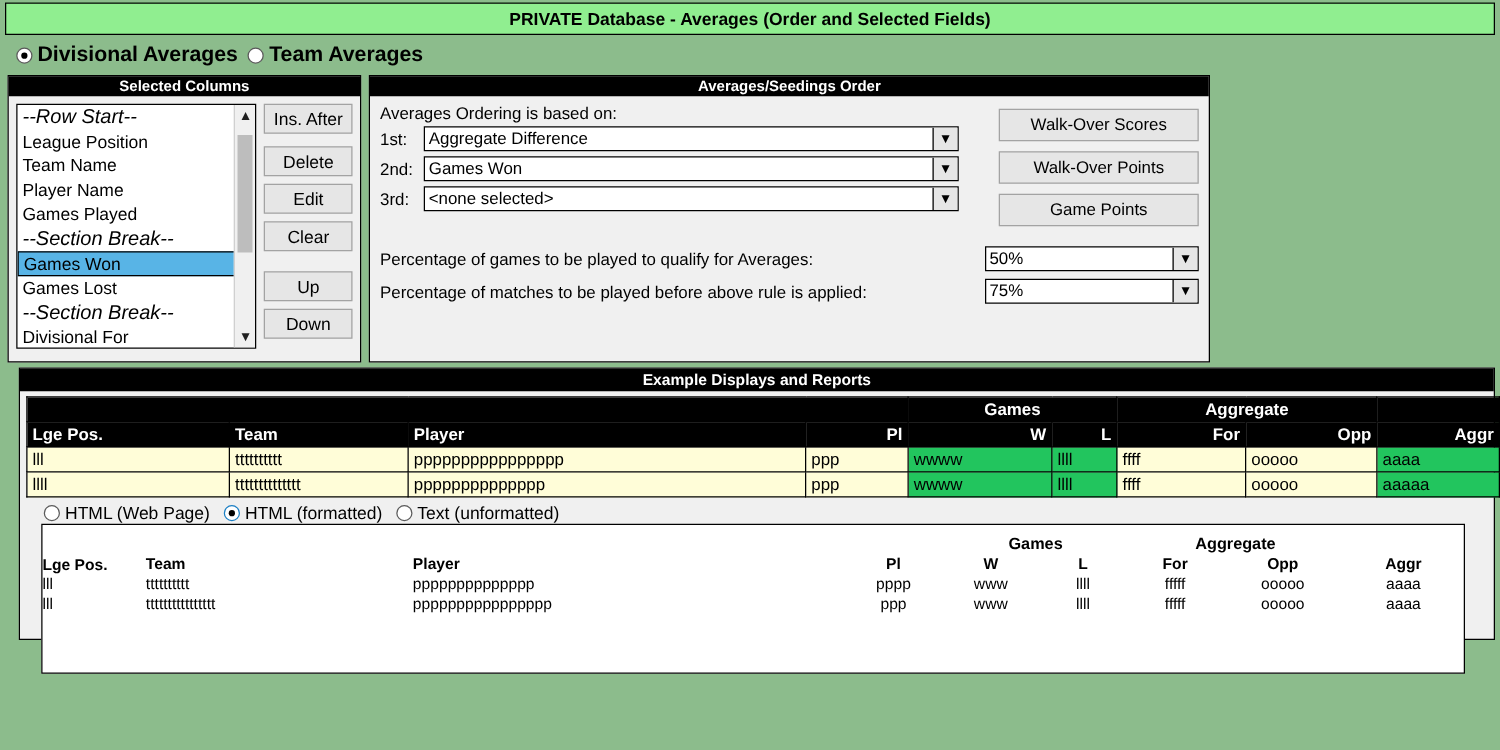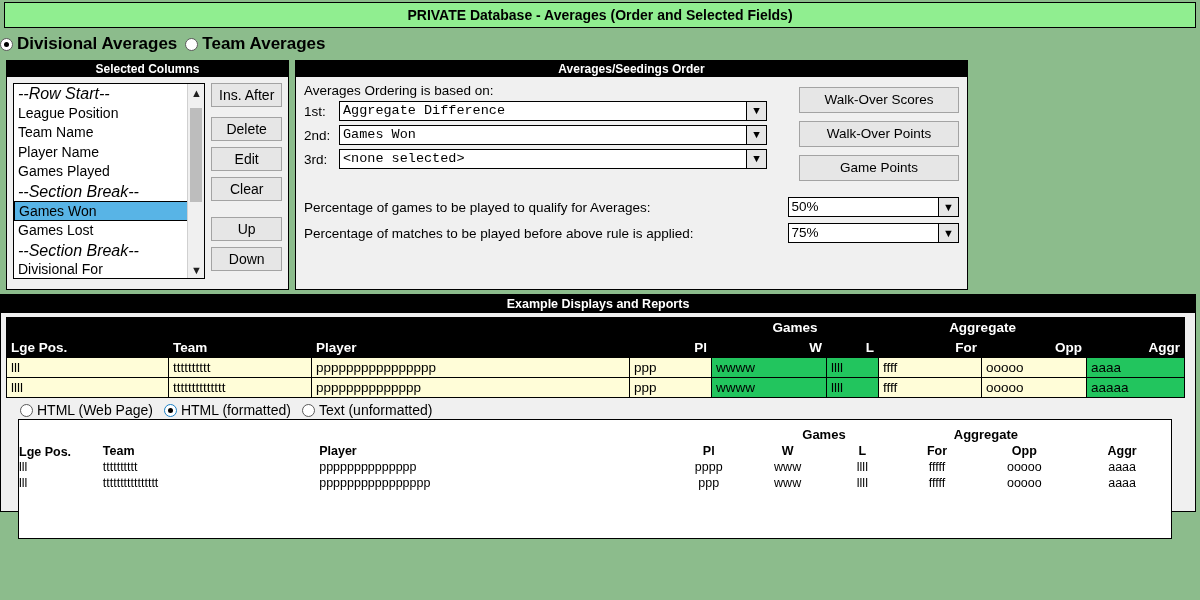--- a/index.html
+++ b/index.html
@@ -20,21 +20,21 @@
     background: #90ee90;
     border: 1px solid #000;
     display: flex; align-items: center; justify-content: center;
     font-weight: bold;
     font-size: 14px;
   }
   
   .moderow {
     height: 32px;
     display: flex; align-items: center;
-    padding-left: 0;
+    padding-left: 13px;
     gap: 8px;
   }
   .radio-wrap { display: flex; align-items: center; gap: 4px; cursor: default; }
   .radio {
     width: 13px; height: 13px; border-radius: 50%;
     border: 1px solid #5a5a5a; background: #fff;
     box-sizing: border-box; position: relative; flex: none;
   }
   .radio.on::after {
     content: ""; position: absolute; left: 3px; top: 3px;
@@ -87,35 +87,35 @@
   #avgord { width: 673px; height: 230px; }
   .avg-body { padding: 6px 8px; position: relative; height: 212px; box-sizing: border-box; }
   .avg-lead { font-size: 13.5px; margin-bottom: 3px; }
   .ord-line { display: flex; align-items: center; gap: 5px; margin-bottom: 4px; }
   .ord-line .ordlbl { width: 30px; font-size: 13.5px; }
   .sel {
     position: relative; background: #fff; border: 1px solid #000;
     height: 20px; box-sizing: border-box; font-size: 13.5px;
     line-height: 18px; padding-left: 3px; overflow: hidden;
   }
-  .sel.wide { width: 428px; font-family: Liberation Mono, monospace; }
+  .sel.wide { width: 428px; }
   .sel .caret {
     position: absolute; right: 0; top: 0; bottom: 0; width: 19px;
     background: #e6e6e6; border-left: 1px solid #000;
     display: flex; align-items: center; justify-content: center;
     font-size: 11px; font-weight: bold;
   }
   .sidebtns { position: absolute; right: 8px; top: 10px; width: 160px; }
   .sidebtns .btn { height: 26px; line-height: 24px; margin-bottom: 8px; font-size: 13.5px; }
   .pctrow { display: flex; align-items: center; margin-top: 6px; }
   .pctrow .ptxt { width: 485px; font-size: 13.5px; }
   .pctrow .sel { width: 172px; }
 
   
-  #exdisp { margin: 4px 4px 0 0; height: 218px; }
+  #exdisp { margin: 4px 4px 0 15px; height: 218px; }
   #exdisp .panel-hd { height: 18px; line-height: 18px; font-size: 12.5px; }
   .ex-body { padding: 4px 5px 5px 5px; }
 
   table.rep { border-collapse: collapse; width: 1178px; table-layout: fixed; }
   table.rep td, table.rep th {
     border: 1px solid #000; padding: 1px 4px; font-size: 13.5px;
     font-weight: normal; text-align: left; height: 20px; box-sizing: border-box;
   }
   table.rep tr.grp td, table.rep tr.hdr td {
     background: #000; color: #fff; font-weight: bold; text-align: center;

